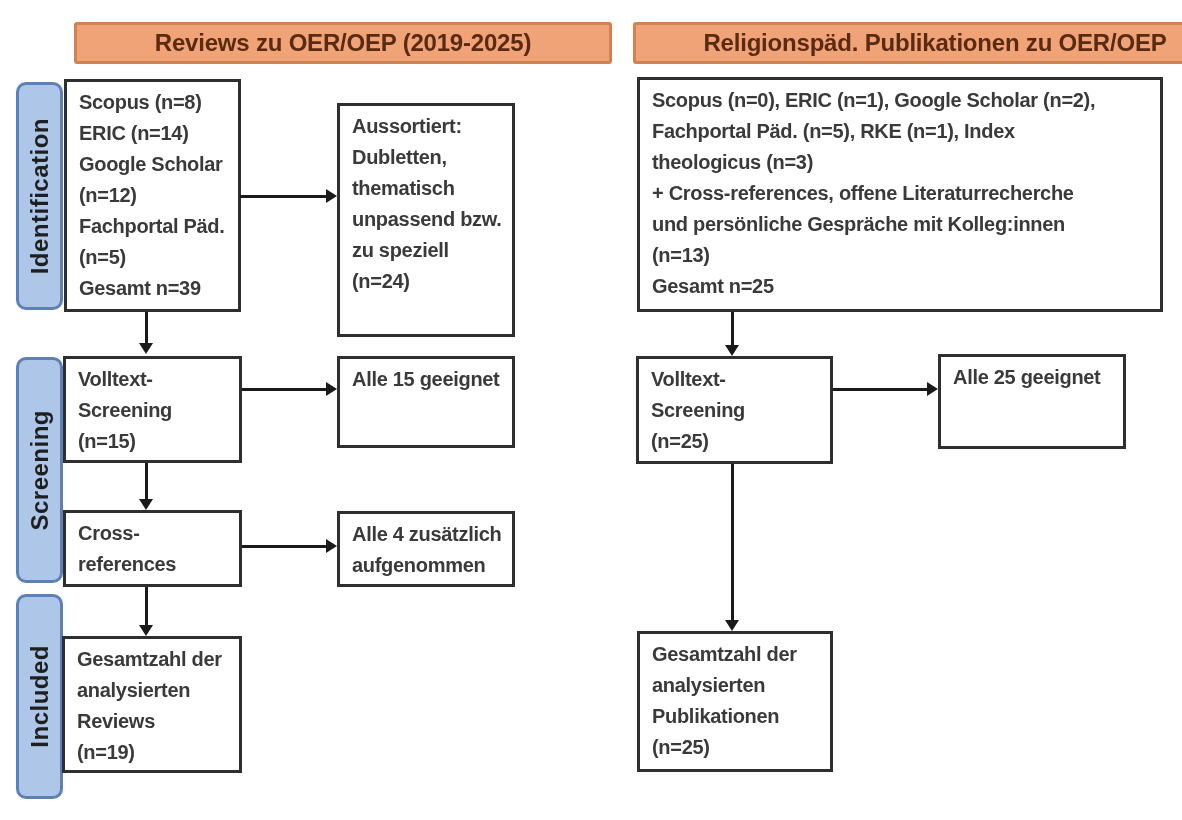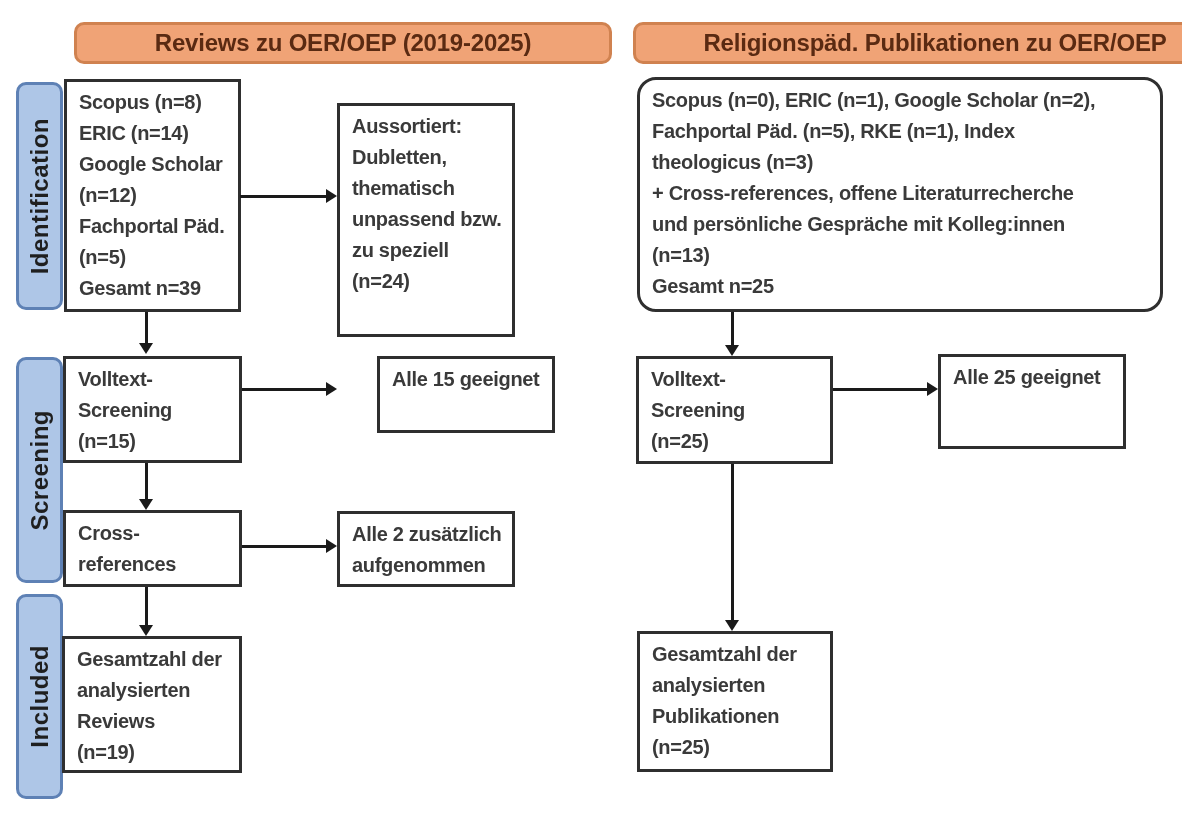--- a/index.html
+++ b/index.html
@@ -15,21 +15,21 @@
     background: #ffffff;
     overflow: hidden;
   }
   
   .col-header {
     position: absolute;
     box-sizing: border-box;
     height: 42px;
     background: var(--header-fill, #F0A376);
     border: 3px solid var(--header-border, #D08250);
-    border-radius: 10px;
+    border-radius: 3px;
     color: var(--header-text, #5A2A12);
     font-size: 24px;
     font-weight: bold;
     letter-spacing: -0.2px;
     display: flex;
     align-items: center;
     justify-content: center;
     white-space: nowrap;
   }
   
@@ -120,31 +120,31 @@
 Gesamt n=39</div>
   <div class="fbox" style="left:337px; top:79px; width:178px; height:234px;margin-top:24px;">Aussortiert:
 Dubletten,
 thematisch
 unpassend bzw.
 zu speziell
 (n=24)</div>
   <div class="fbox" style="left:63px; top:356px; width:179px; height:107px;">Volltext-
 Screening
 (n=15)</div>
-  <div class="fbox" style="left:337px; top:356px; width:178px; height:77px;margin-left:40px;">Alle 15 geeignet</div>
+  <div class="fbox" style="left:337px; top:356px; width:178px; height:92px;">Alle 15 geeignet</div>
   <div class="fbox" style="left:63px; top:510px; width:179px; height:77px;">Cross-references
 (n=4)</div>
-  <div class="fbox" style="left:337px; top:511px; width:178px; height:76px;">Alle 2 zusätzlich
+  <div class="fbox" style="left:337px; top:511px; width:178px; height:76px;">Alle 4 zusätzlich
 aufgenommen</div>
   <div class="fbox" style="left:62px; top:636px; width:180px; height:137px;">Gesamtzahl der
 analysierten
 Reviews
 (n=19)</div>
 
-  <div class="fbox" style="left:637px; top:77px; width:526px; height:235px;border-radius:19px;">Scopus (n=0), ERIC (n=1), Google Scholar (n=2),
+  <div class="fbox" style="left:637px; top:77px; width:526px; height:235px;">Scopus (n=0), ERIC (n=1), Google Scholar (n=2),
 Fachportal Päd. (n=5), RKE (n=1), Index
 theologicus (n=3)
 + Cross-references, offene Literaturrecherche
 und persönliche Gespräche mit Kolleg:innen
 (n=13)
 Gesamt n=25</div>
   <div class="fbox" style="left:636px; top:356px; width:197px; height:108px;">Volltext-
 Screening
 (n=25)</div>
   <div class="fbox" style="left:938px; top:354px; width:188px; height:95px;">Alle 25 geeignet</div>

